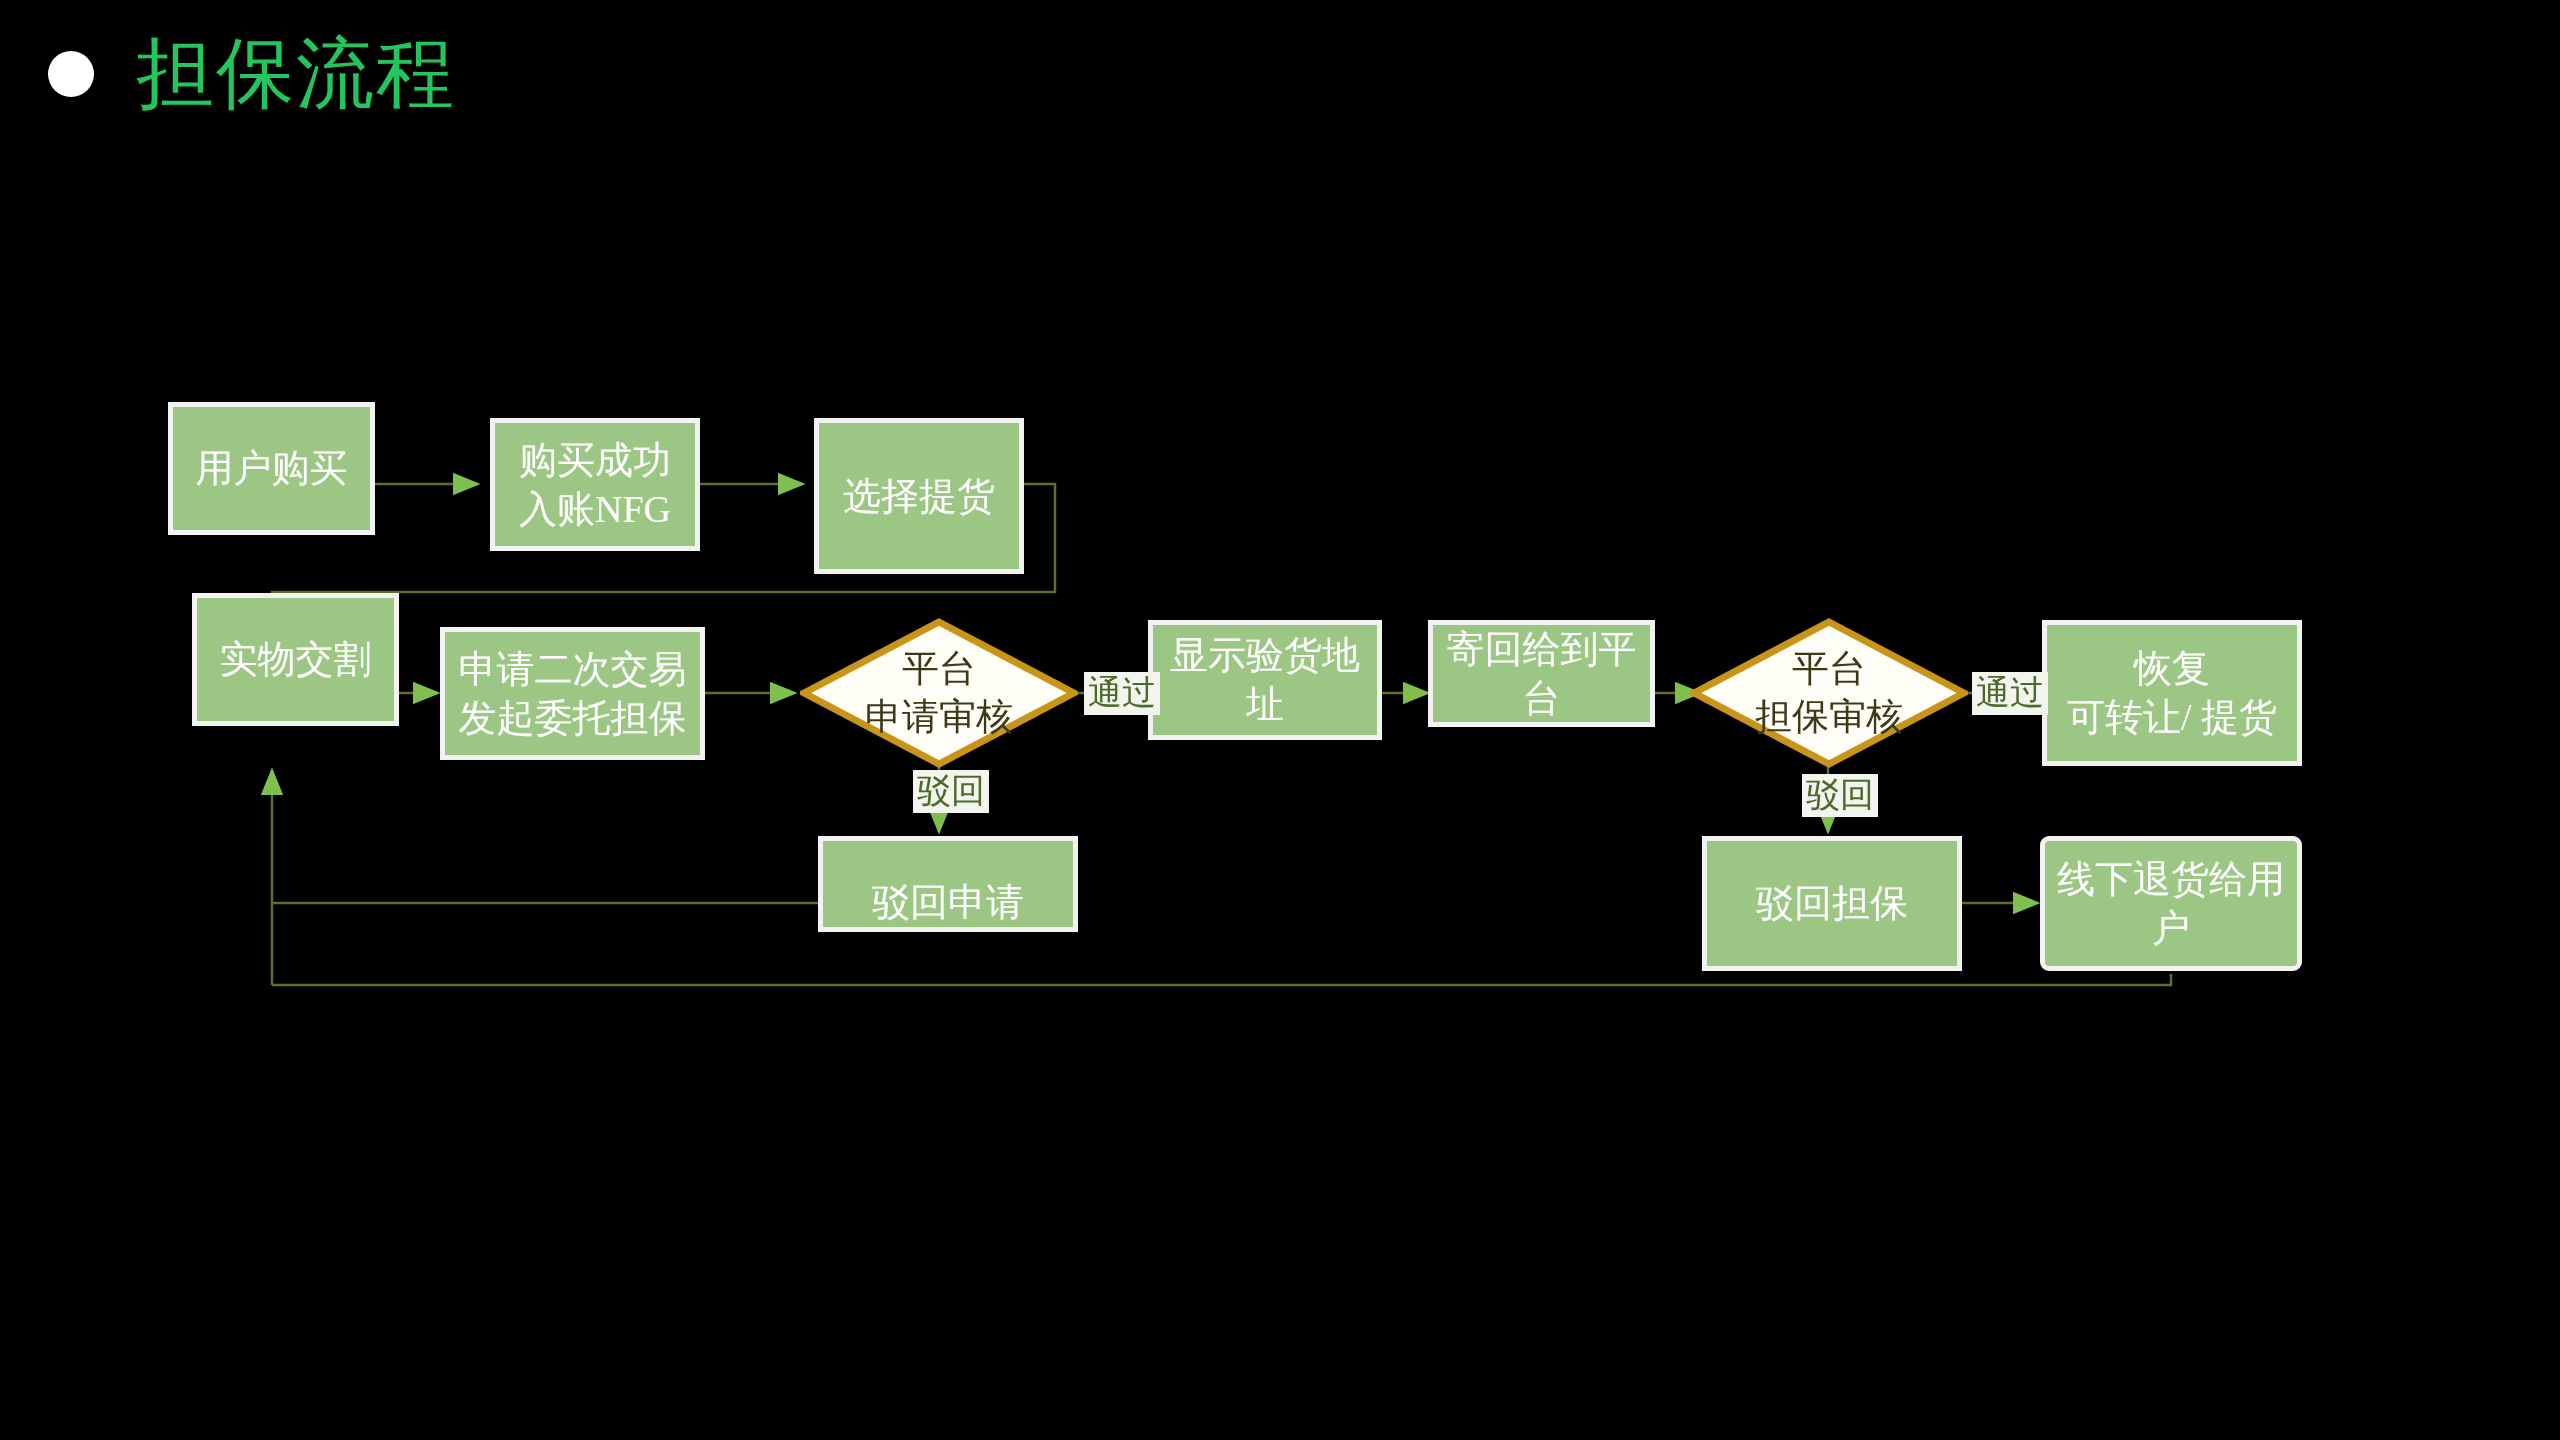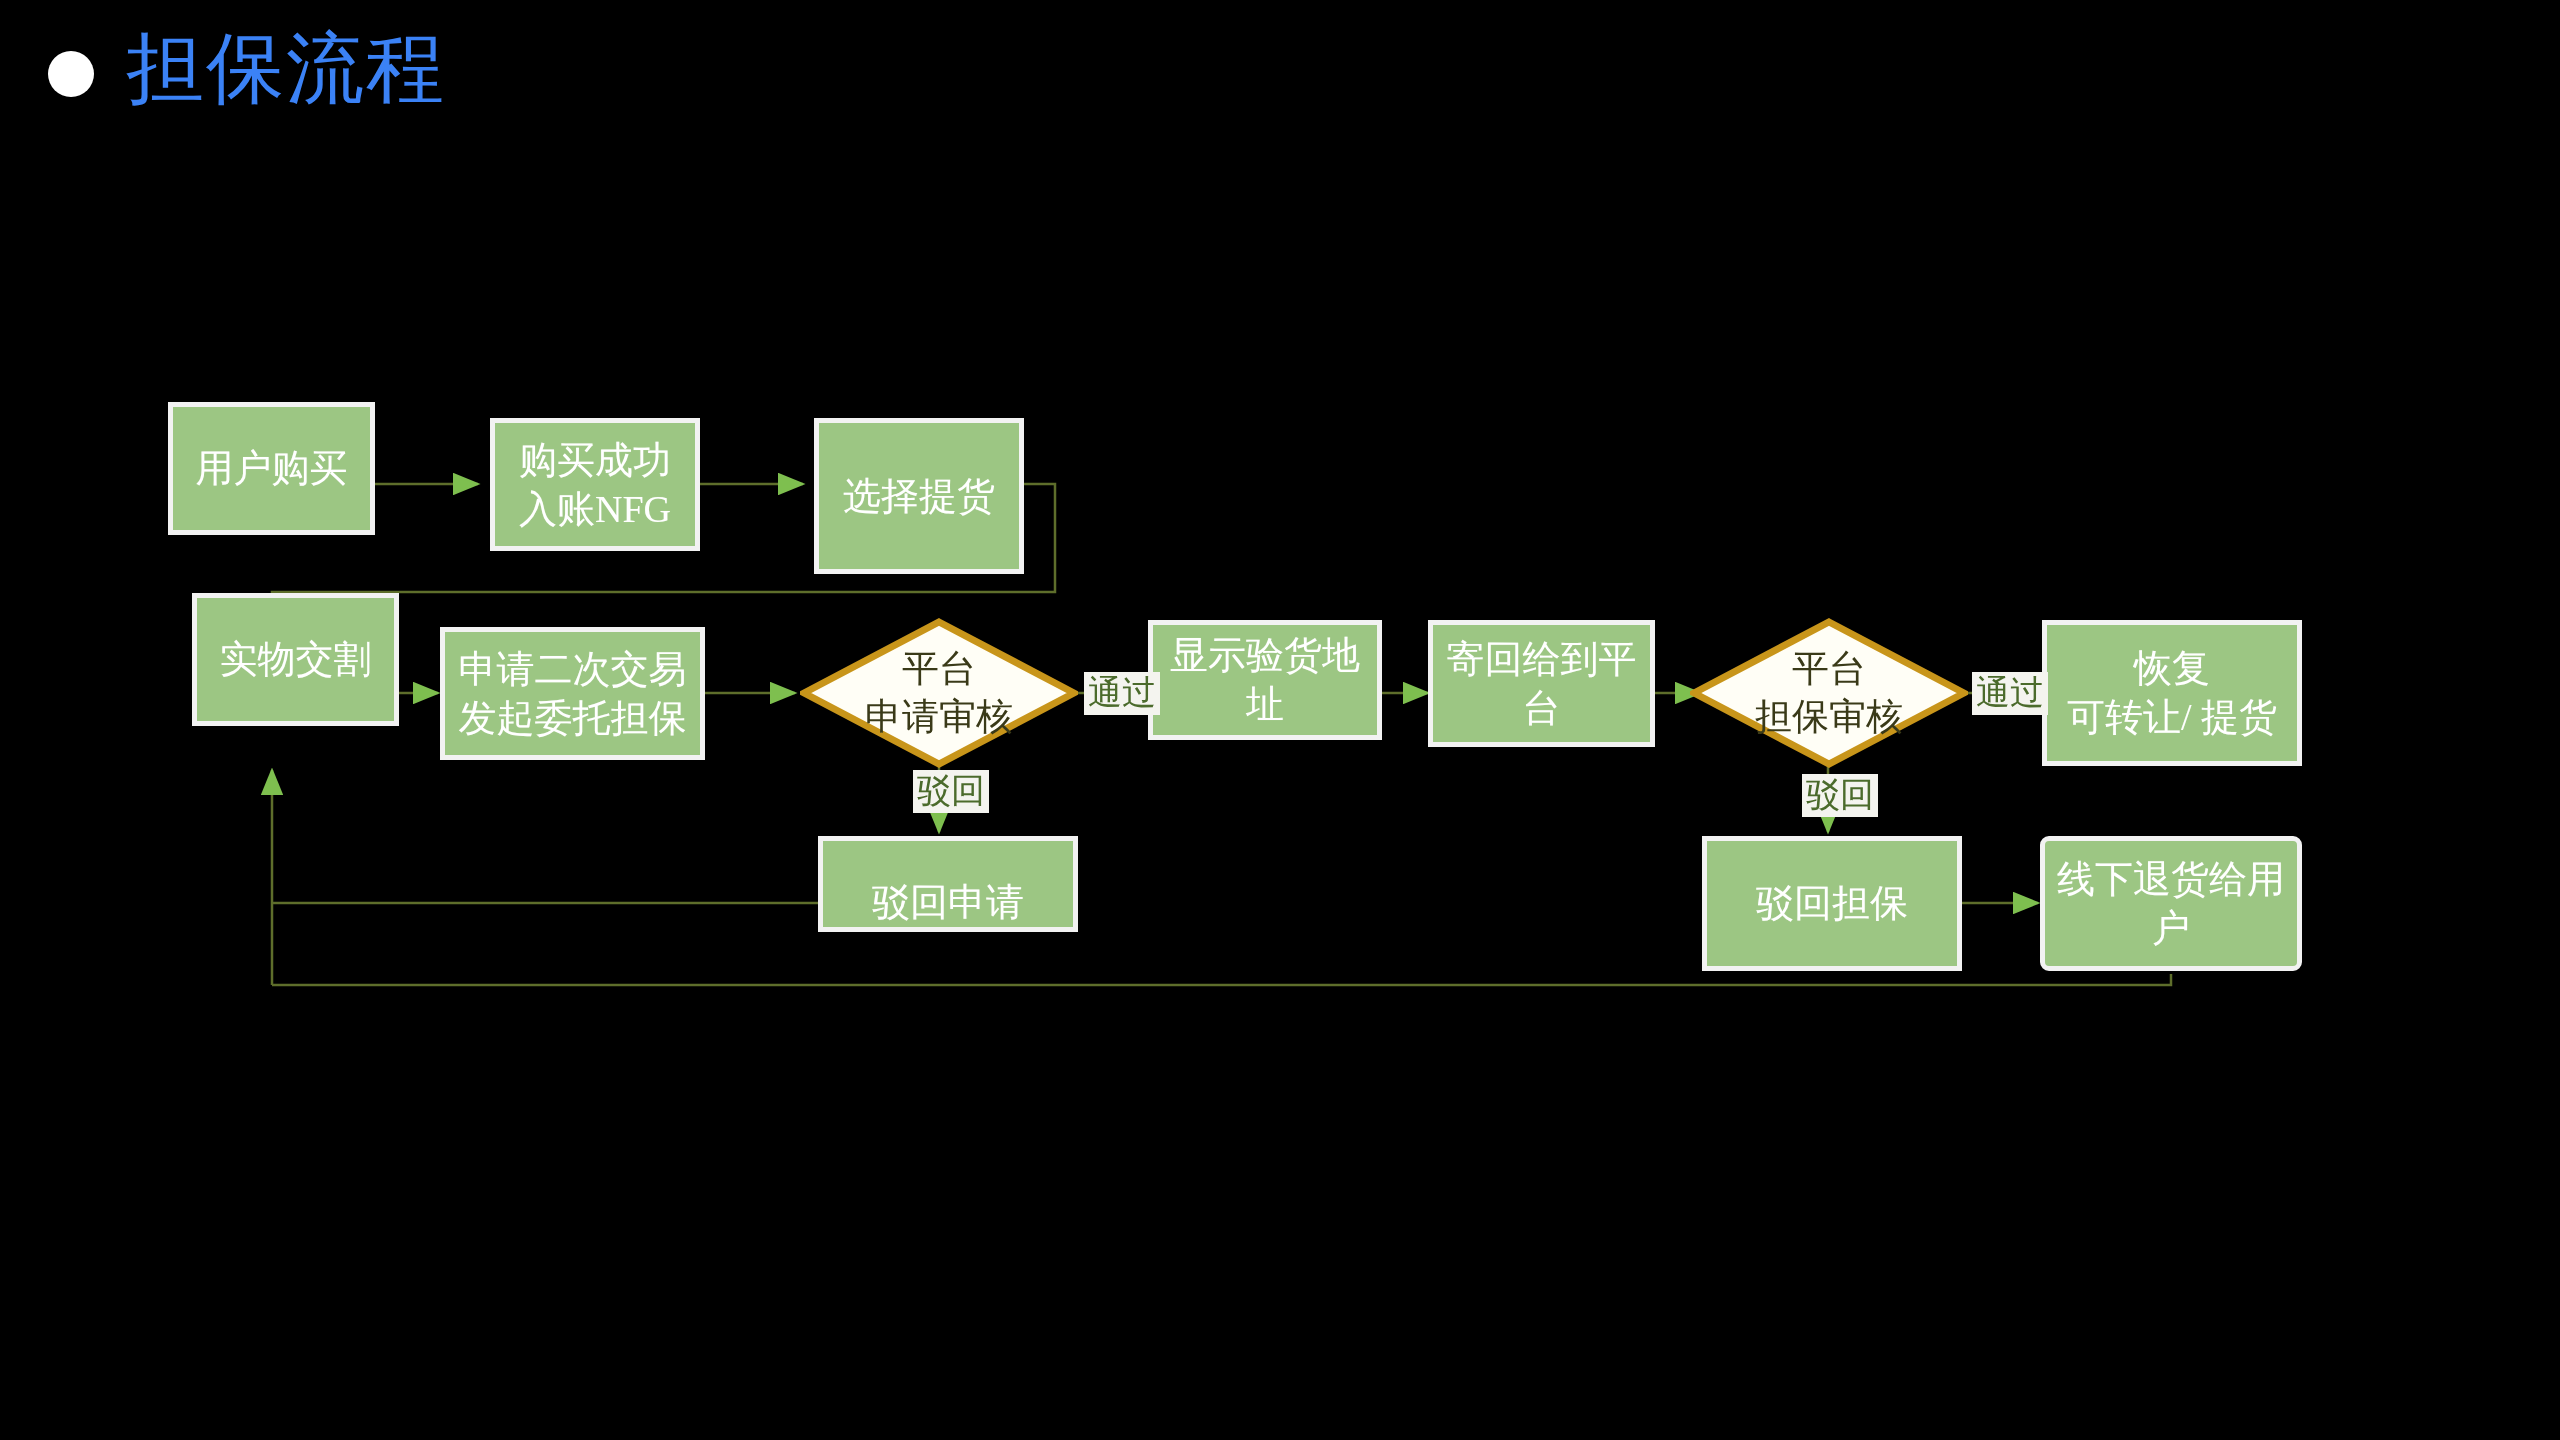--- a/index.html
+++ b/index.html
@@ -25,26 +25,26 @@
     height: 100px;
   }
   #title-bullet {
     width: 46px;
     height: 46px;
     border-radius: 50%;
     background: #ffffff;
     flex: 0 0 auto;
   }
   #title-text {
-    margin-left: 32px;
-    color: #3b82f6;
+    margin-left: 42px;
+    color: #22c55e;
     font-size: 78px;
     line-height: 1;
     letter-spacing: 2px;
-    font-family: Liberation Mono, monospace;
+    font-family: Liberation Serif, serif;
     white-space: nowrap;
   }
 
   
   #flow {
     position: absolute;
     left: 0;
     top: 0;
     width: 2560px;
     height: 1440px;
@@ -183,21 +183,21 @@
     <div class="dia-txt">
       <div>平台</div>
       <div>申请审核</div>
     </div>
   </div>
 
   <div class="node proc" style="left:1148px; top:620px; width:234px; height:120px;">
     <span class="lbl">显示验货地址</span>
   </div>
 
-  <div class="node proc" style="left:1428px; top:620px; width:227px; height:127px;">
+  <div class="node proc" style="left:1428px; top:620px; width:227px; height:107px;">
     <span class="lbl">寄回给到平台</span>
   </div>
 
   <div class="node decision" style="left:1690px; top:618px;">
     <svg class="dia" viewBox="0 0 278 150" preserveAspectRatio="none">
       <polygon points="139,4 274,75 139,146 4,75" fill="#FFFEF6" stroke="#C8951A" stroke-width="7"></polygon>
     </svg>
     <div class="dia-txt">
       <div>平台</div>
       <div>担保审核</div>

